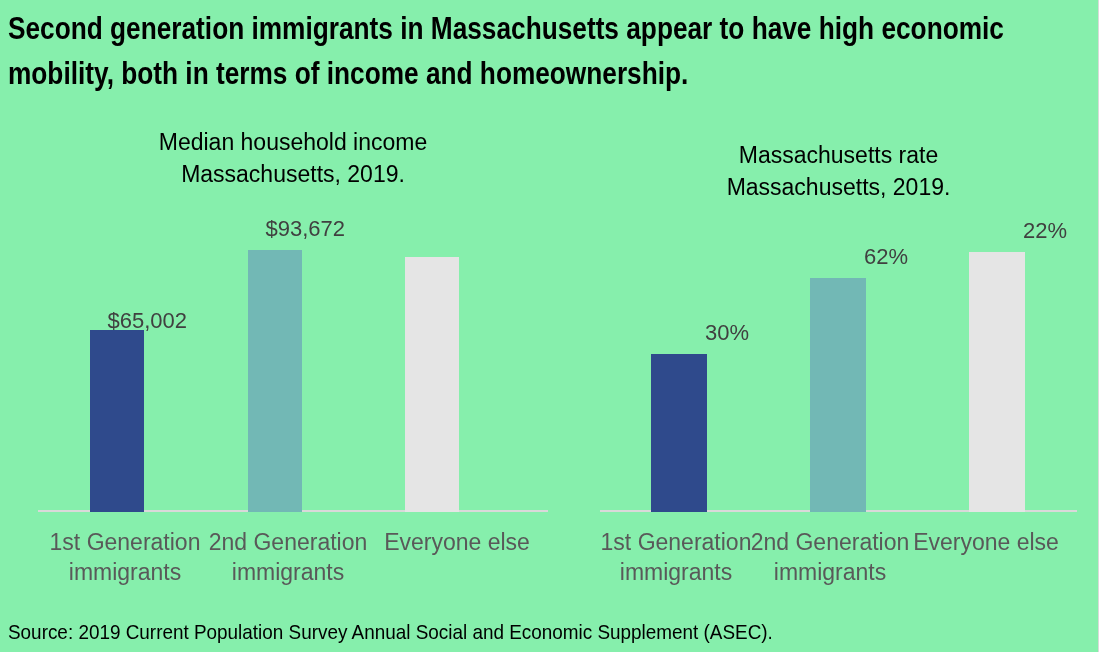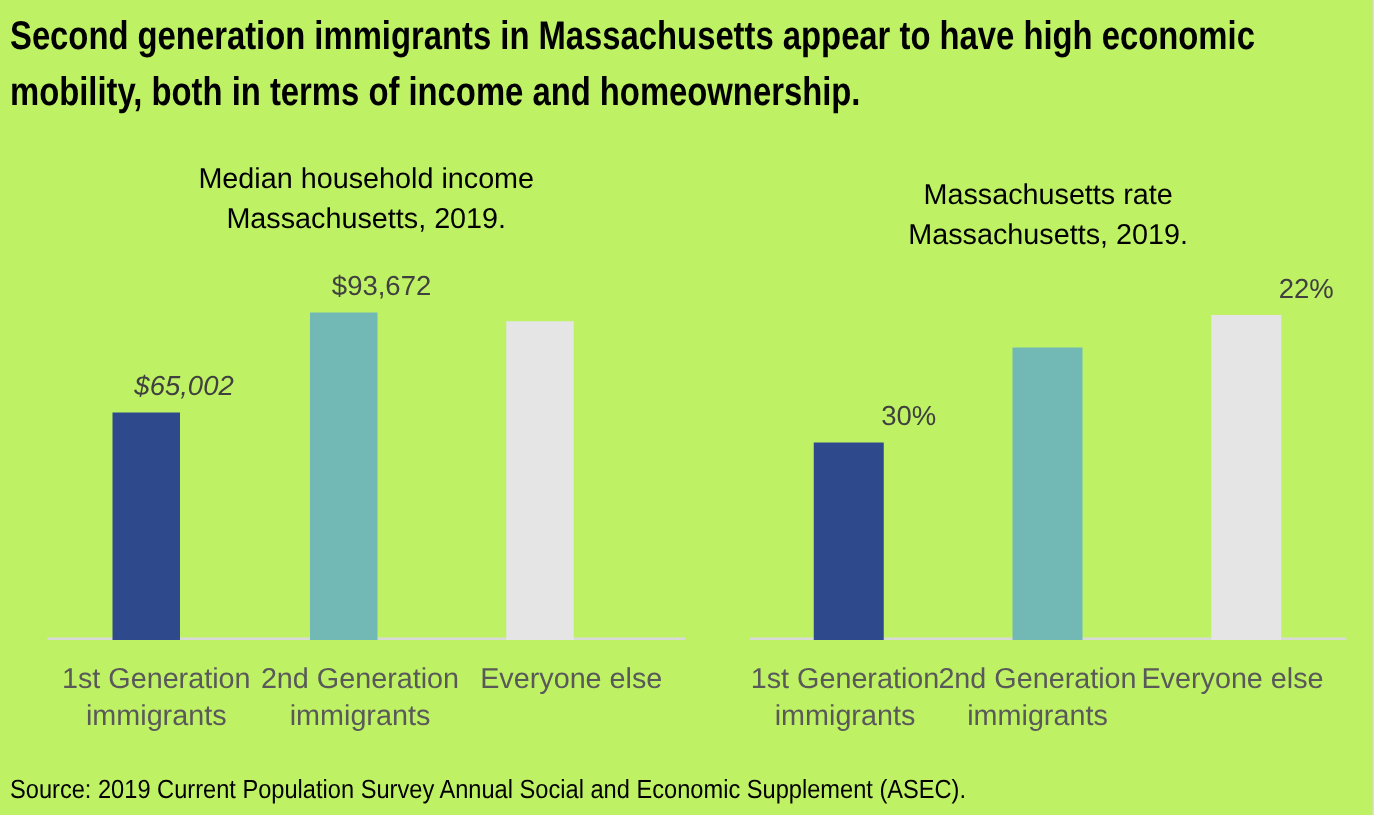--- a/index.html
+++ b/index.html
@@ -1,20 +1,20 @@
 <!DOCTYPE html>
 <html><head>
 <meta charset="utf-8">
 <style>
   html, body { margin: 0; padding: 0; background: #ffffff; }
   .page {
     position: relative;
     width: 1099px;
     height: 652px;
-    background: #bef264;
+    background: #86efac;
     overflow: hidden;
     font-family: "Liberation Sans", sans-serif;
     border-right: 1px solid #d9d9d9;
     box-sizing: border-box;
   }
   .main-title {
     position: absolute;
     left: 8px;
     top: 6px;
     margin: 0;
@@ -90,39 +90,40 @@
     <span class="title-line">Second generation immigrants in Massachusetts appear to have high economic</span>
     <span class="title-line">mobility, both in terms of income and homeownership.</span>
   </h1>
 
   <section class="chart chart-0">
     <div class="chart-title">Median household income</div>
     <div class="chart-subtitle">Massachusetts, 2019.</div>
     <div class="axis-line"></div>
     <div class="plot">
         <div class="bar" style="left: 52px; top: 330px; width: 54px; height: 182px; background: rgb(47, 74, 140);"></div>
-        <div class="value-label" style="left: 9px; top: 296px; font-style: italic;">$65,002</div>
+        <div class="value-label" style="left: 9px; top: 308px;">$65,002</div>
         <div class="cat-label" style="left: -8px;">1st Generation immigrants</div>
         <div class="bar" style="left: 210px; top: 250px; width: 54px; height: 262px; background: rgb(114, 184, 181);"></div>
         <div class="value-label" style="left: 167px; top: 216px;">$93,672</div>
         <div class="cat-label" style="left: 155px;">2nd Generation immigrants</div>
         <div class="bar" style="left: 367px; top: 257px; width: 54px; height: 255px; background: rgb(229, 229, 229);"></div>
         <div class="cat-label" style="left: 324px;">Everyone else</div>
       </div>
   </section>
 
   <section class="chart chart-1">
     <div class="chart-title">Massachusetts rate</div>
     <div class="chart-subtitle">Massachusetts, 2019.</div>
     <div class="axis-line"></div>
     <div class="plot">
         <div class="bar" style="left: 51px; top: 354px; width: 56px; height: 158px; background: rgb(47, 74, 140);"></div>
         <div class="value-label" style="left: 9px; top: 320px;">30%</div>
         <div class="cat-label" style="left: -19px;">1st Generation immigrants</div>
         <div class="bar" style="left: 210px; top: 278px; width: 56px; height: 234px; background: rgb(114, 184, 181);"></div>
+        <div class="value-label" style="left: 168px; top: 244px;">62%</div>
         <div class="cat-label" style="left: 135px;">2nd Generation immigrants</div>
         <div class="bar" style="left: 369px; top: 252px; width: 56px; height: 260px; background: rgb(229, 229, 229);"></div>
         <div class="value-label" style="left: 327px; top: 218px;">22%</div>
         <div class="cat-label" style="left: 291px;">Everyone else</div>
       </div>
   </section>
 
   <div class="source">Source: 2019 Current Population Survey Annual Social and Economic Supplement (ASEC).</div>
 
 </div>

